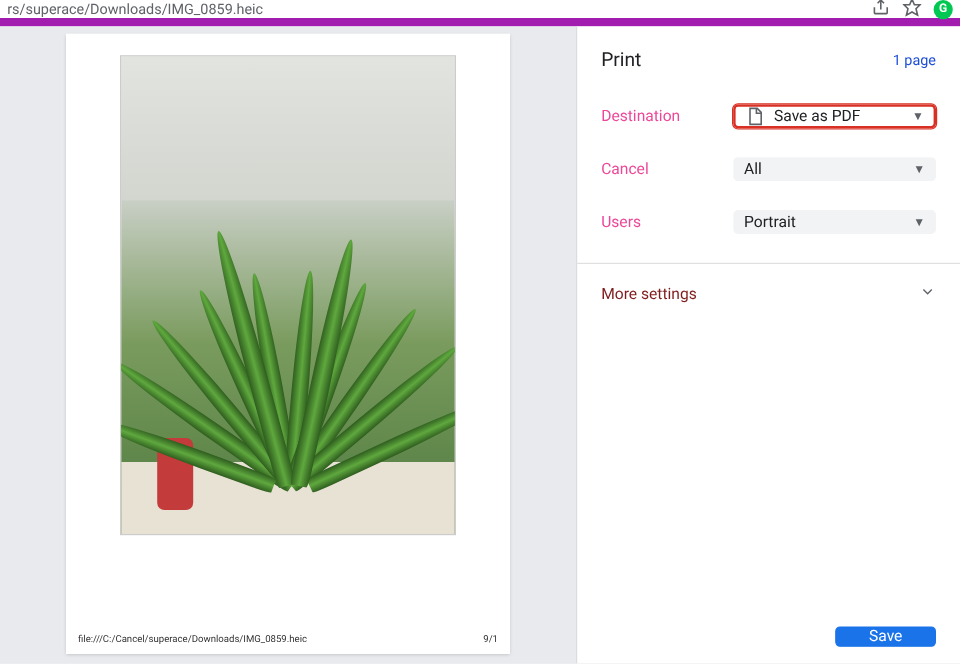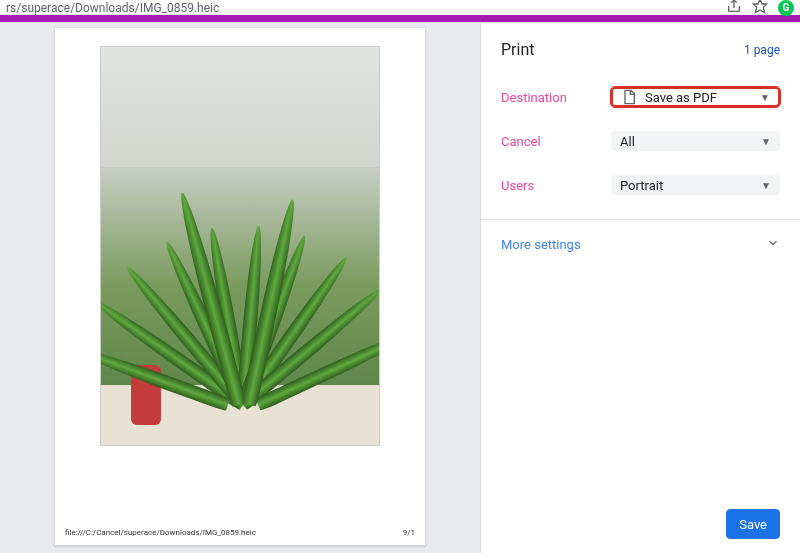--- a/index.html
+++ b/index.html
@@ -85,30 +85,30 @@
       border:1px solid transparent; border-radius:4px;
       display:flex; align-items:center; padding:0 8px;
       position:relative; cursor:pointer;
       font-size:13px; color:#202124;
     }
     .select.highlighted { border: 2px solid #d93025; outline: 1px solid #d93025; background:#fff;}
     .select .sel-icon { margin-right:8px; display:flex; }
     .select .sel-caret { position:absolute; right:8px; color:#5f6368; font-size:10px;}
     .more-row {
       display:flex; justify-content:space-between; align-items:center;
-      padding: 16px 20px; font-size:13px; color:#3b82f6; cursor:pointer;
+      padding: 16px 20px; font-size:13px; color:#7f1d1d; cursor:pointer;
     }
     .more-row .chev { color:#5f6368; }
     .footer {
       margin-top:auto; padding: 14px 20px;
       display:flex; justify-content:flex-end; gap:10px;
       border-top: none;
     }
     .btn {
-      height:30px; padding:0 12px; border-radius:4px;
+      height:17px; padding:0 27px; border-radius:4px;
       font-size:13px; cursor:pointer; display:flex; align-items:center; justify-content:center;
       border:1px solid #dadce0; background:#fff; color:#1a73e8;
     }
     .btn.primary { background:#1a73e8; color:#fff; border-color:#1a73e8;}
   </style>
 </head>
 <body>
 
 <div class="url-bar">
   <span class="url-text">rs/superace/Downloads/IMG_0859.heic</span>

